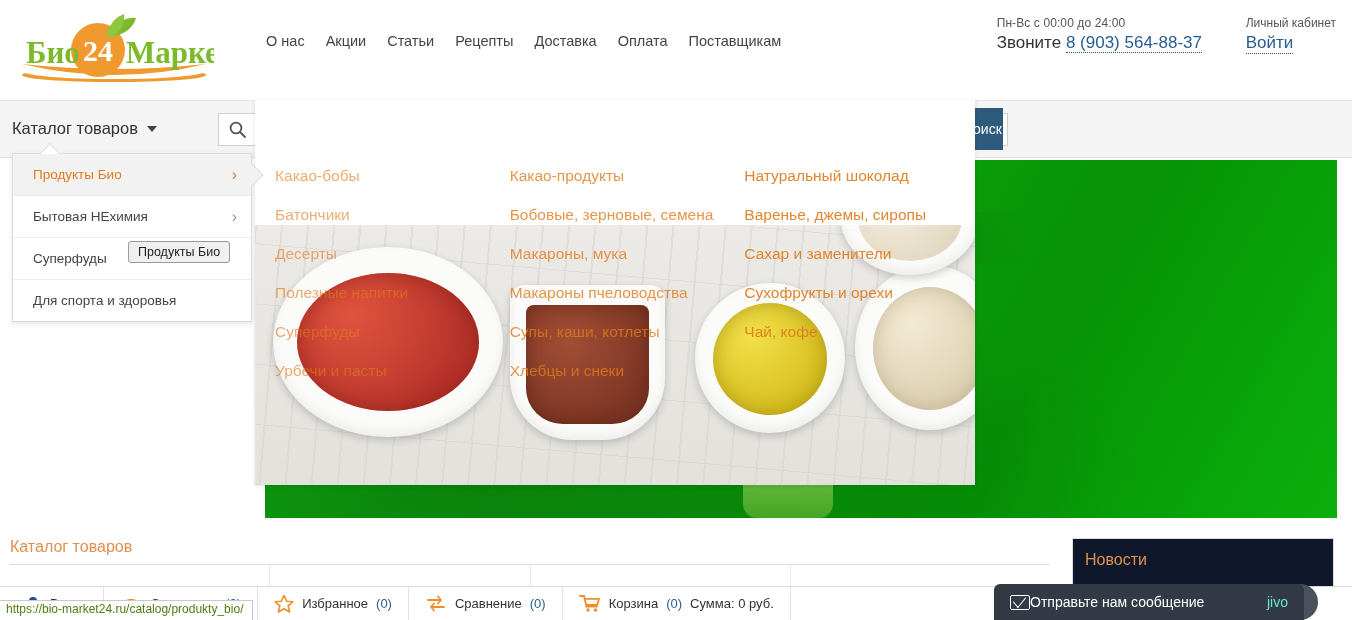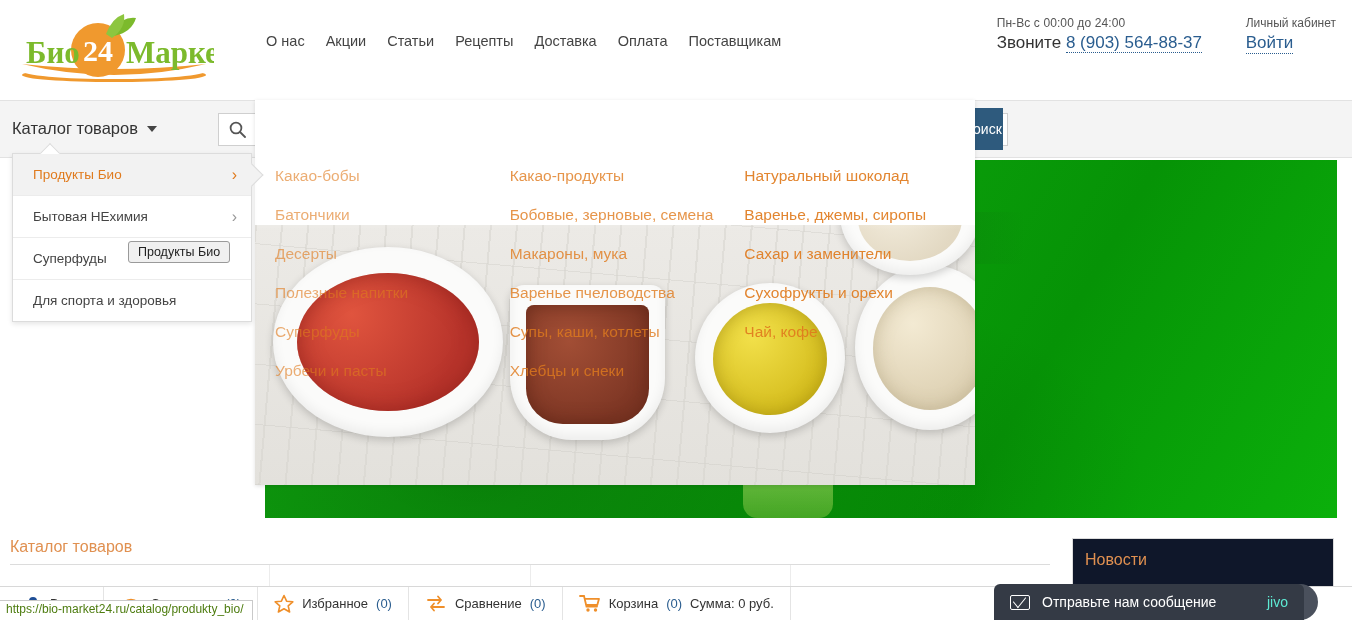--- a/index.html
+++ b/index.html
@@ -128,21 +128,21 @@
              font-size:13px; color:#333; cursor:pointer; white-space:nowrap; }
   .bb-count { color:#2a5d8f; }
 
   
   .urlbar { position:absolute; left:0; bottom:0; height:20px; background:#fff; border:1px solid #c9c9c9;
             border-left:0; border-bottom:0; padding:1px 9px 0 6px; font-size:12px; color:#4d7c0f; z-index:14;
             font-family:"Liberation Sans", sans-serif; }
 
   
   .jivo { position:absolute; right:48px; bottom:0; width:310px; height:36px; background:#343a45;
-          border-radius:6px 6px 0 0; display:flex; align-items:center; gap:12px; padding:0 16px; z-index:15; cursor:pointer; }
+          border-radius:6px 6px 0 0; display:flex; align-items:center; gap:0; padding:0 16px; z-index:15; cursor:pointer; }
   .jivo .j-label { color:#fff; font-size:14px; flex:1; }
   .jivo .j-brand { color:#5eead4; font-size:14px; }
   .jivo .env { width:20px; height:15px; border:1.6px solid #fff; border-radius:2px; position:relative; }
   .jivo .env::after { content:""; position:absolute; left:1.5px; top:0.5px; width:12px; height:7px;
                       border-left:1.6px solid #fff; border-bottom:1.6px solid #fff; transform:rotate(-45deg) skew(-6deg,-6deg); }
   .jivo-knob { position:absolute; right:34px; bottom:0; width:36px; height:36px; border-radius:50%;
                background:#4a505c; z-index:14; }
 </style>
 </head>
 <body>
@@ -272,21 +272,21 @@
         <a href="#">Батончики</a>
         <a href="#">Десерты</a>
         <a href="#">Полезные напитки</a>
         <a href="#">Суперфуды</a>
         <a href="#">Урбечи и пасты</a>
       </div>
       <div class="mm-col col2">
         <a href="#">Какао-продукты</a>
         <a href="#">Бобовые, зерновые, семена</a>
         <a href="#">Макароны, мука</a>
-        <a href="#">Варенье пчеловодства</a>
+        <a href="#">Макароны пчеловодства</a>
         <a href="#">Супы, каши, котлеты</a>
         <a href="#">Хлебцы и снеки</a>
       </div>
       <div class="mm-col col3">
         <a href="#">Натуральный шоколад</a>
         <a href="#">Варенье, джемы, сиропы</a>
         <a href="#">Сахар и заменители</a>
         <a href="#">Сухофрукты и орехи</a>
         <a href="#">Чай, кофе</a>
       </div>

